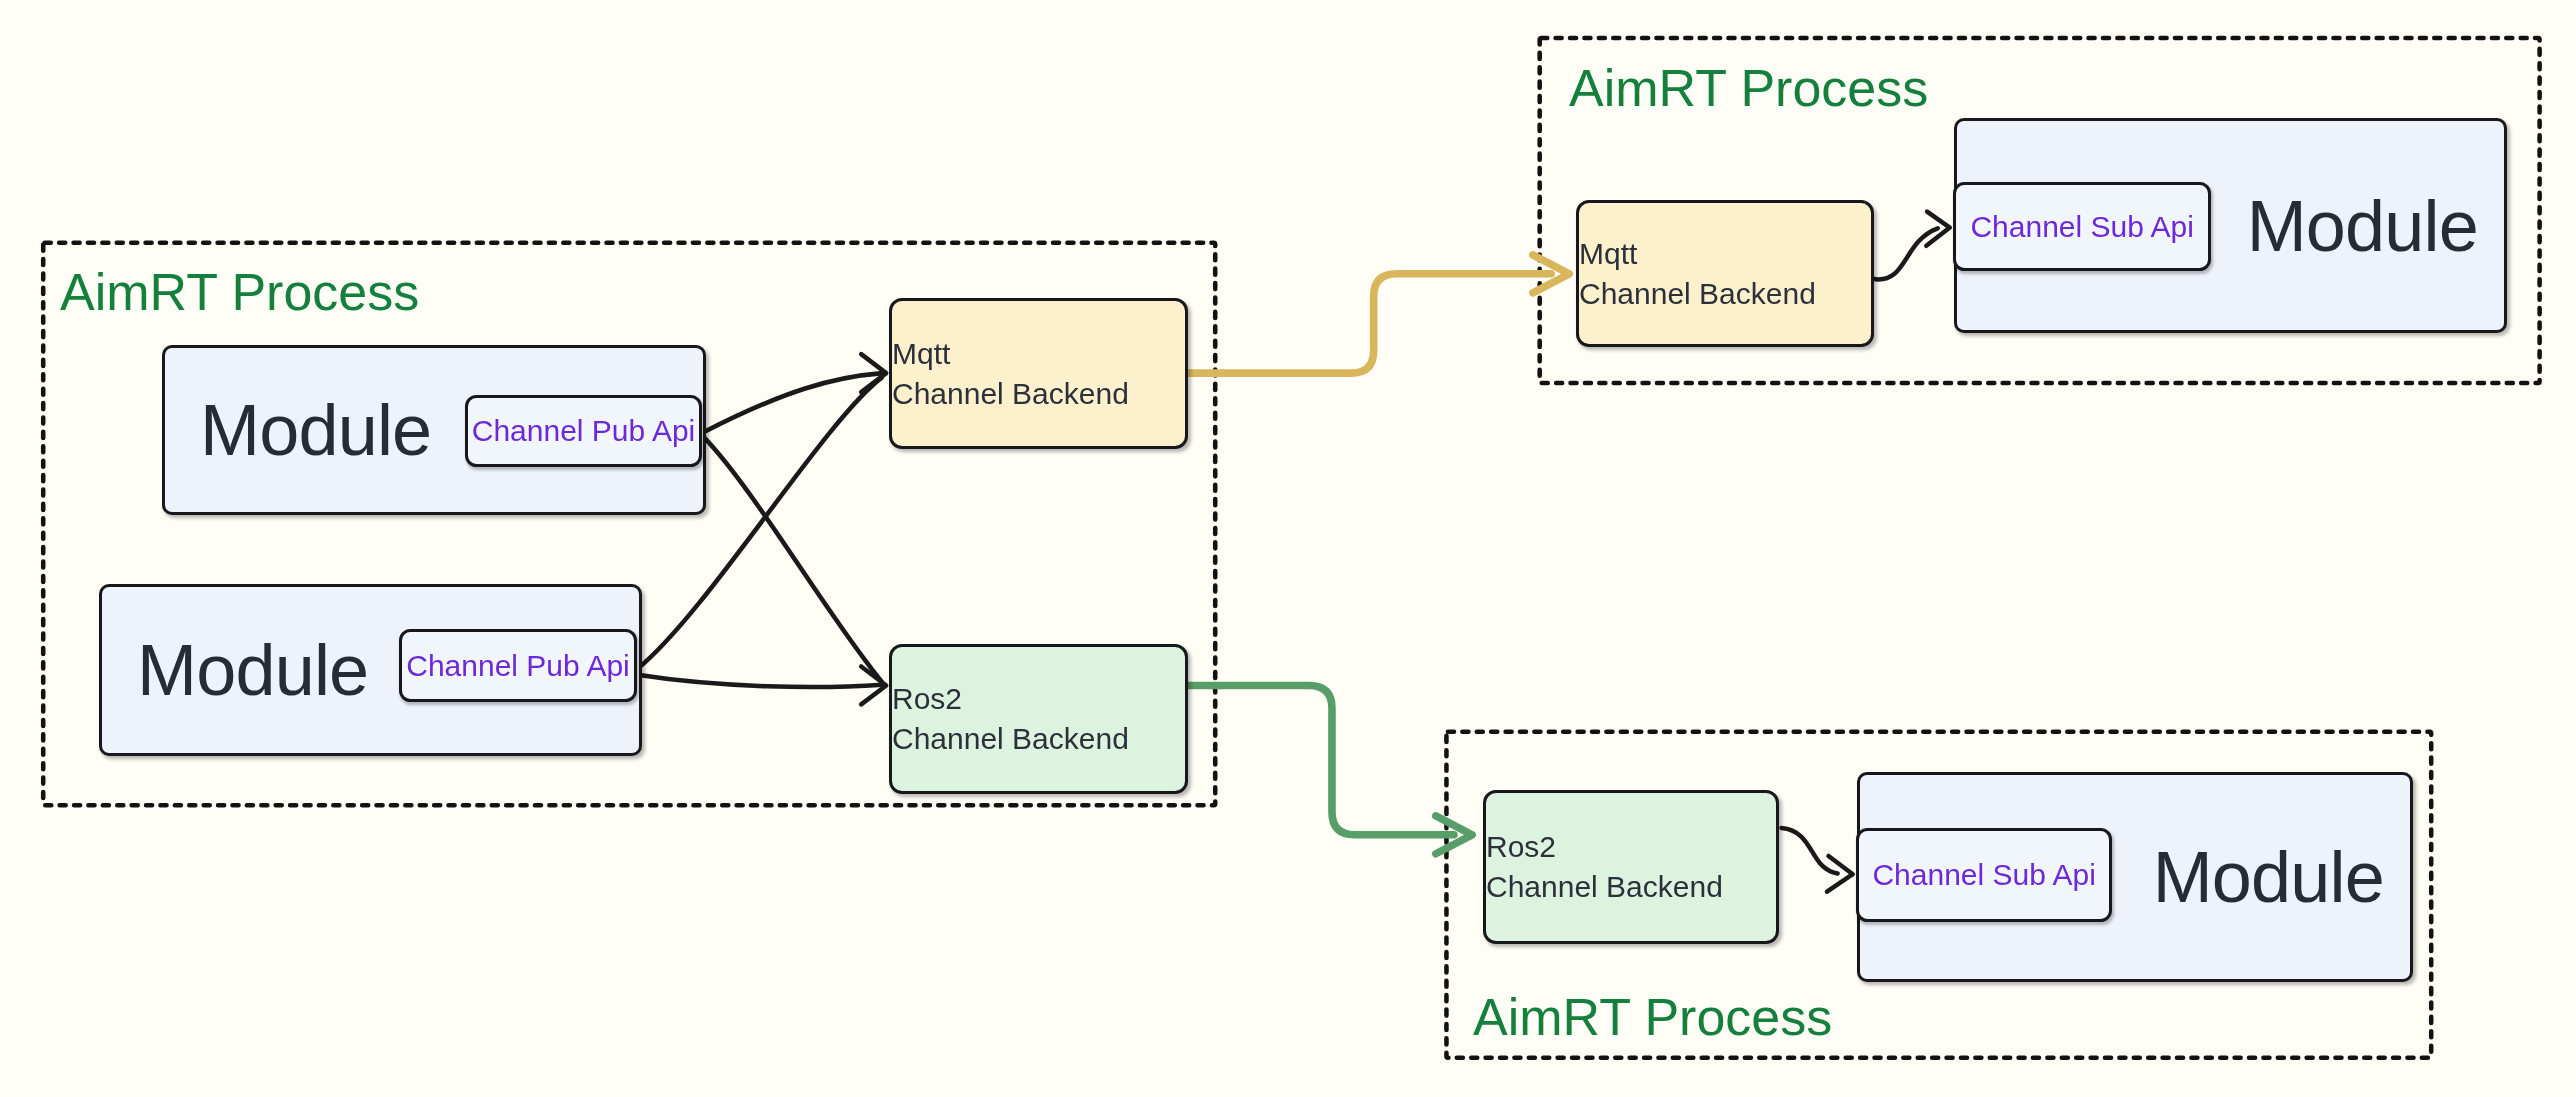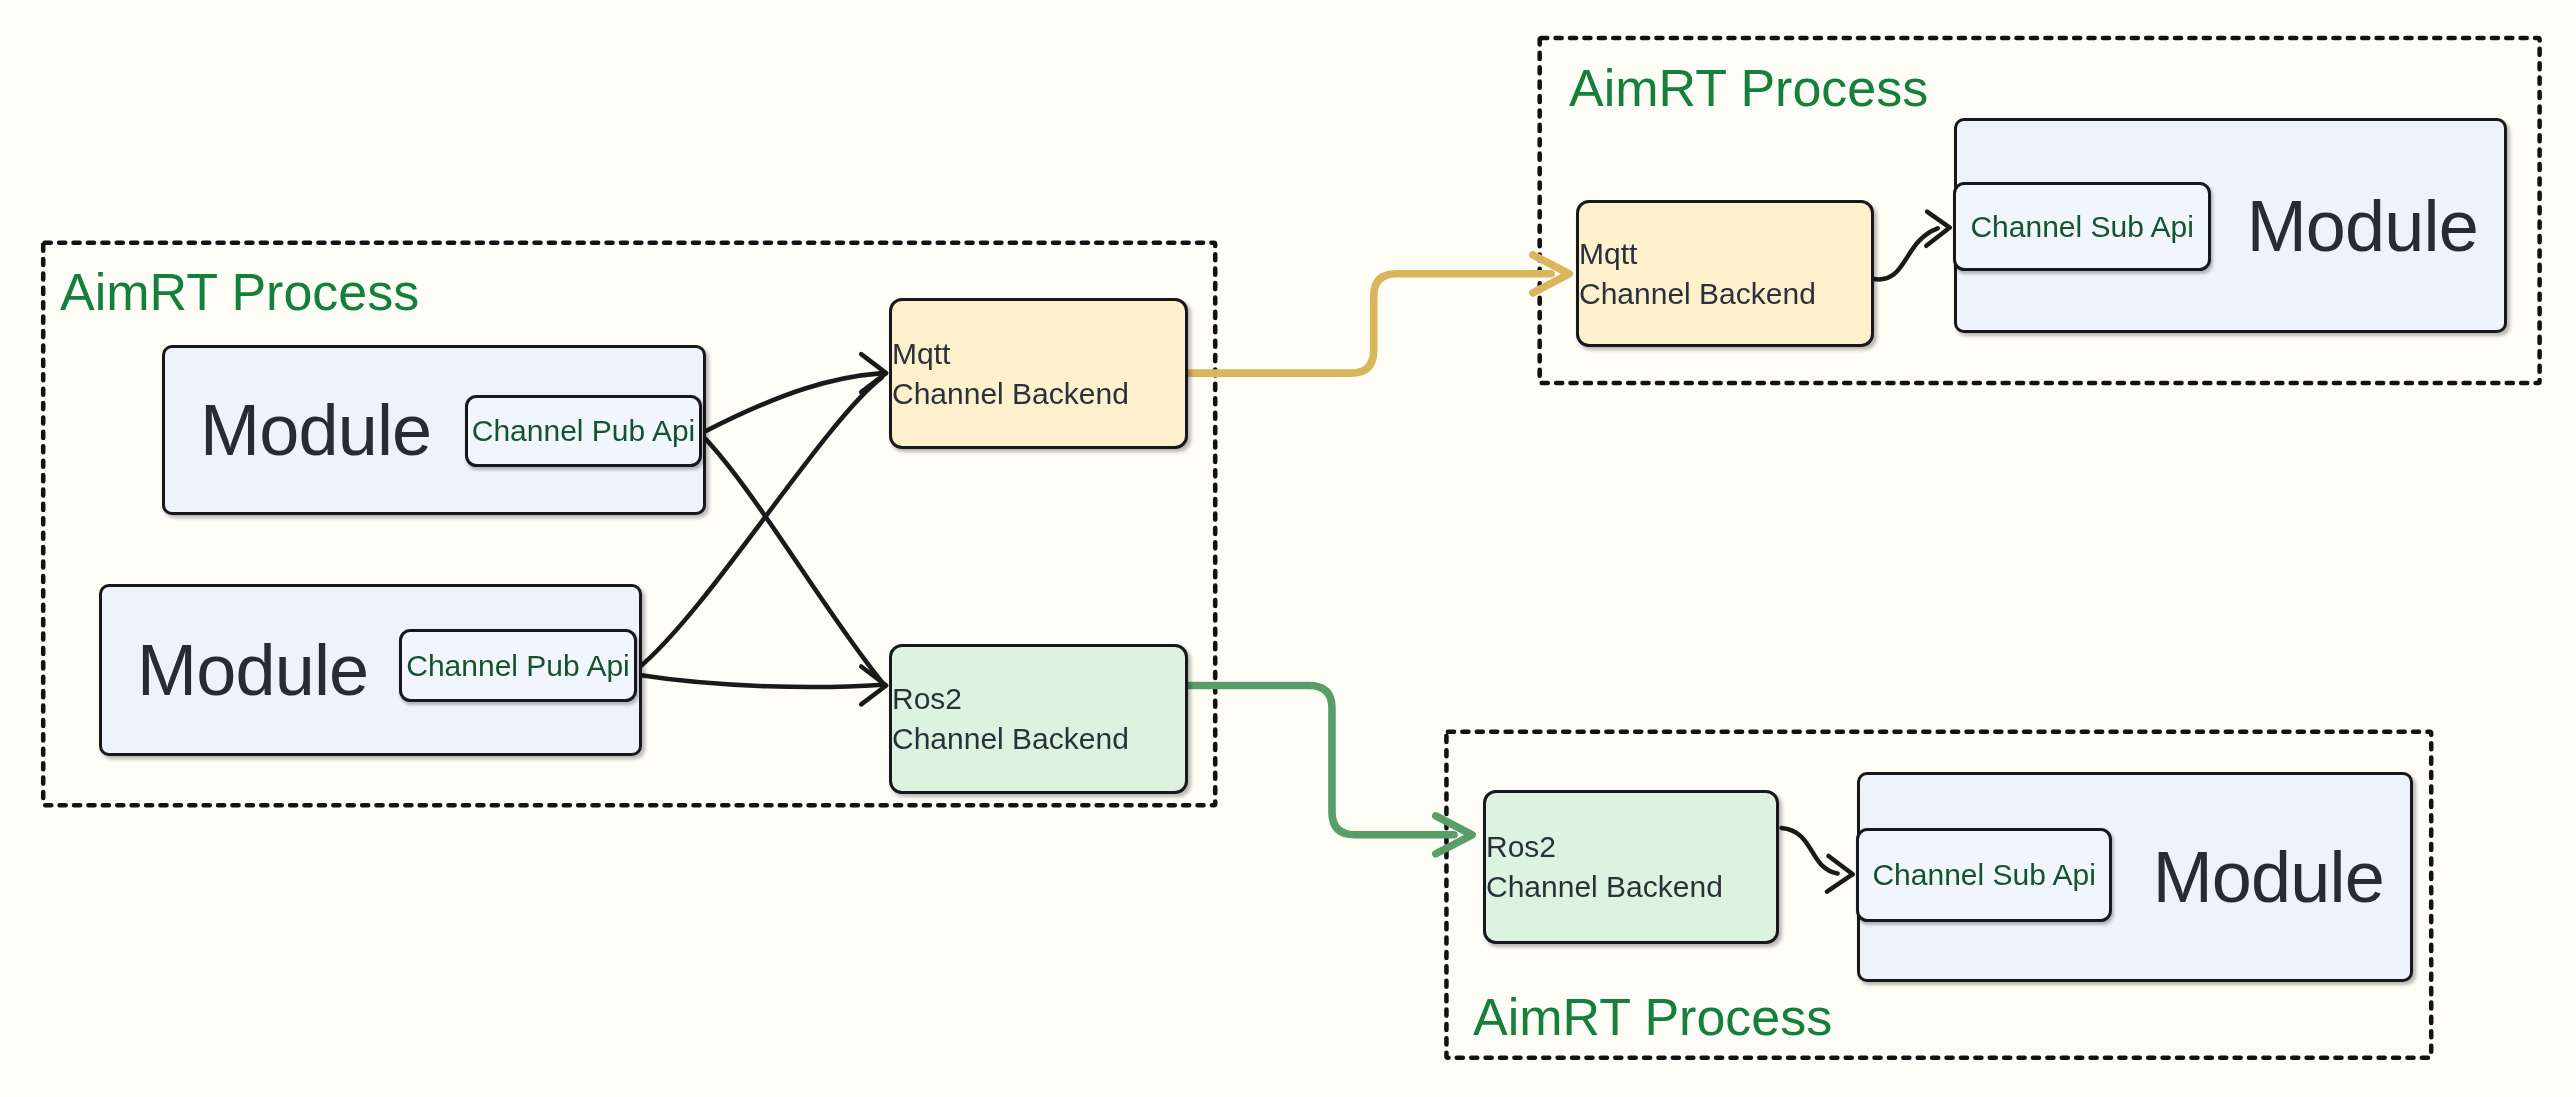--- a/index.html
+++ b/index.html
@@ -51,21 +51,21 @@
     border: 3.8px solid #17171c;
     border-radius: 11.4px;
     background: #f1f5fc;
     display: flex;
     align-items: center;
     justify-content: center;
     box-shadow: 1.5px 2.3px 3px rgba(0,0,0,0.25);
   }
   .api-box .api-label {
     font-size: 30px;
-    color: #14532d;
+    color: #6d28d9;
     white-space: nowrap;
   }
   .backend {
     border-radius: 13px;
     display: flex;
     flex-direction: column;
     align-items: flex-start;
     justify-content: center;
     text-align: center;
   }

